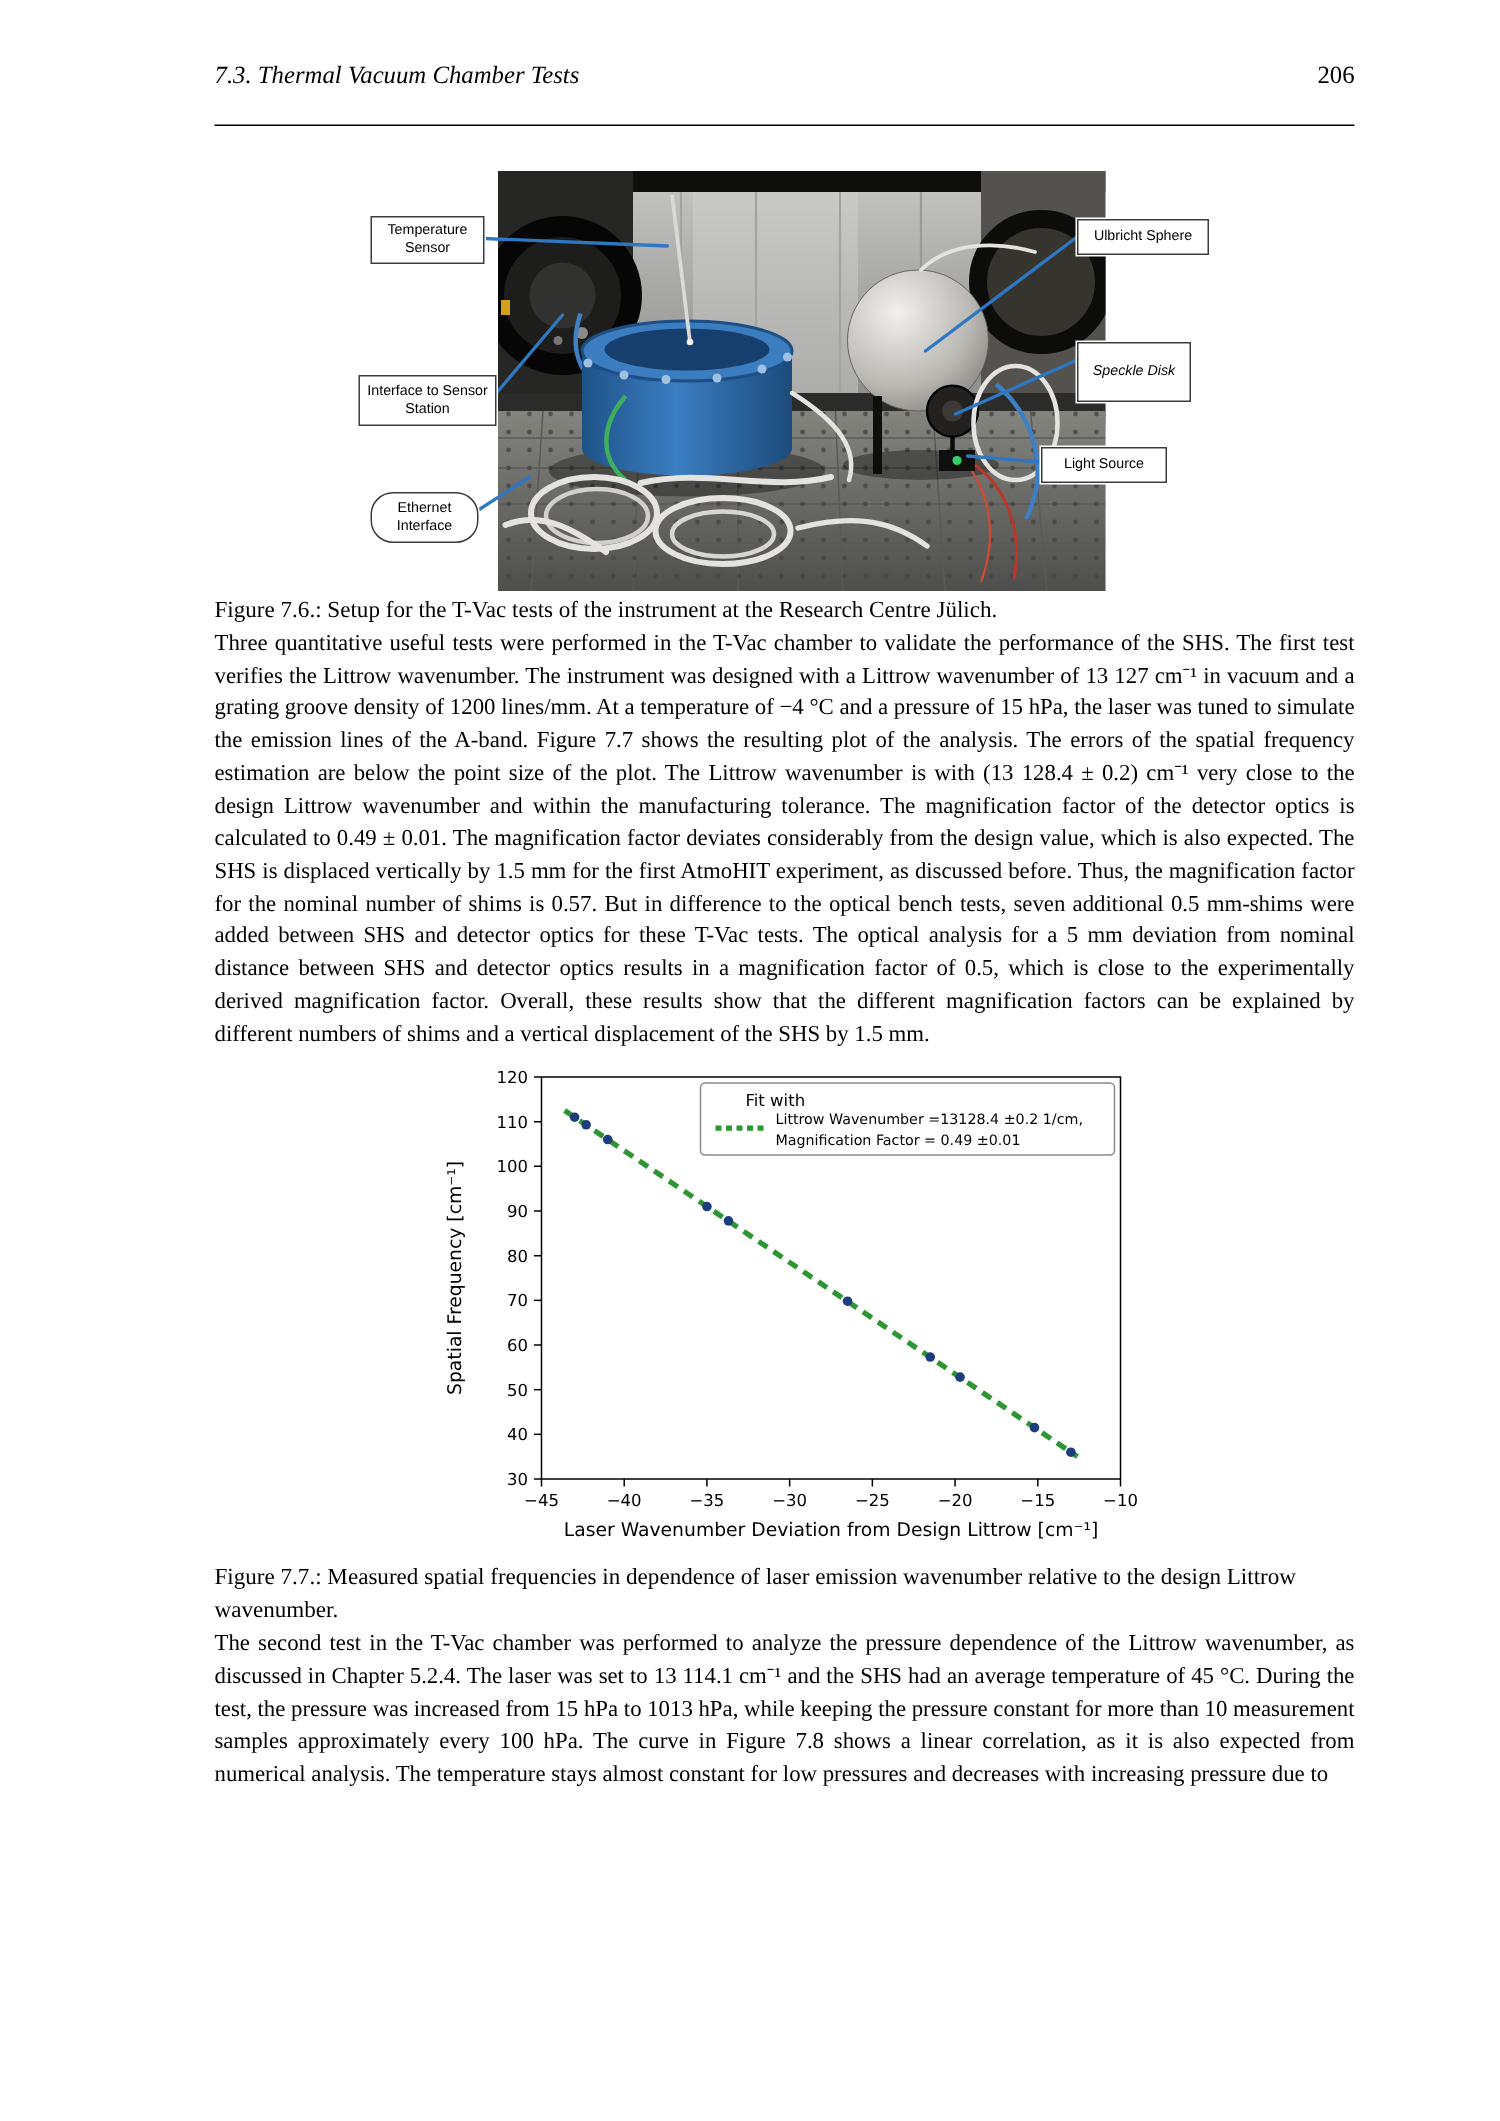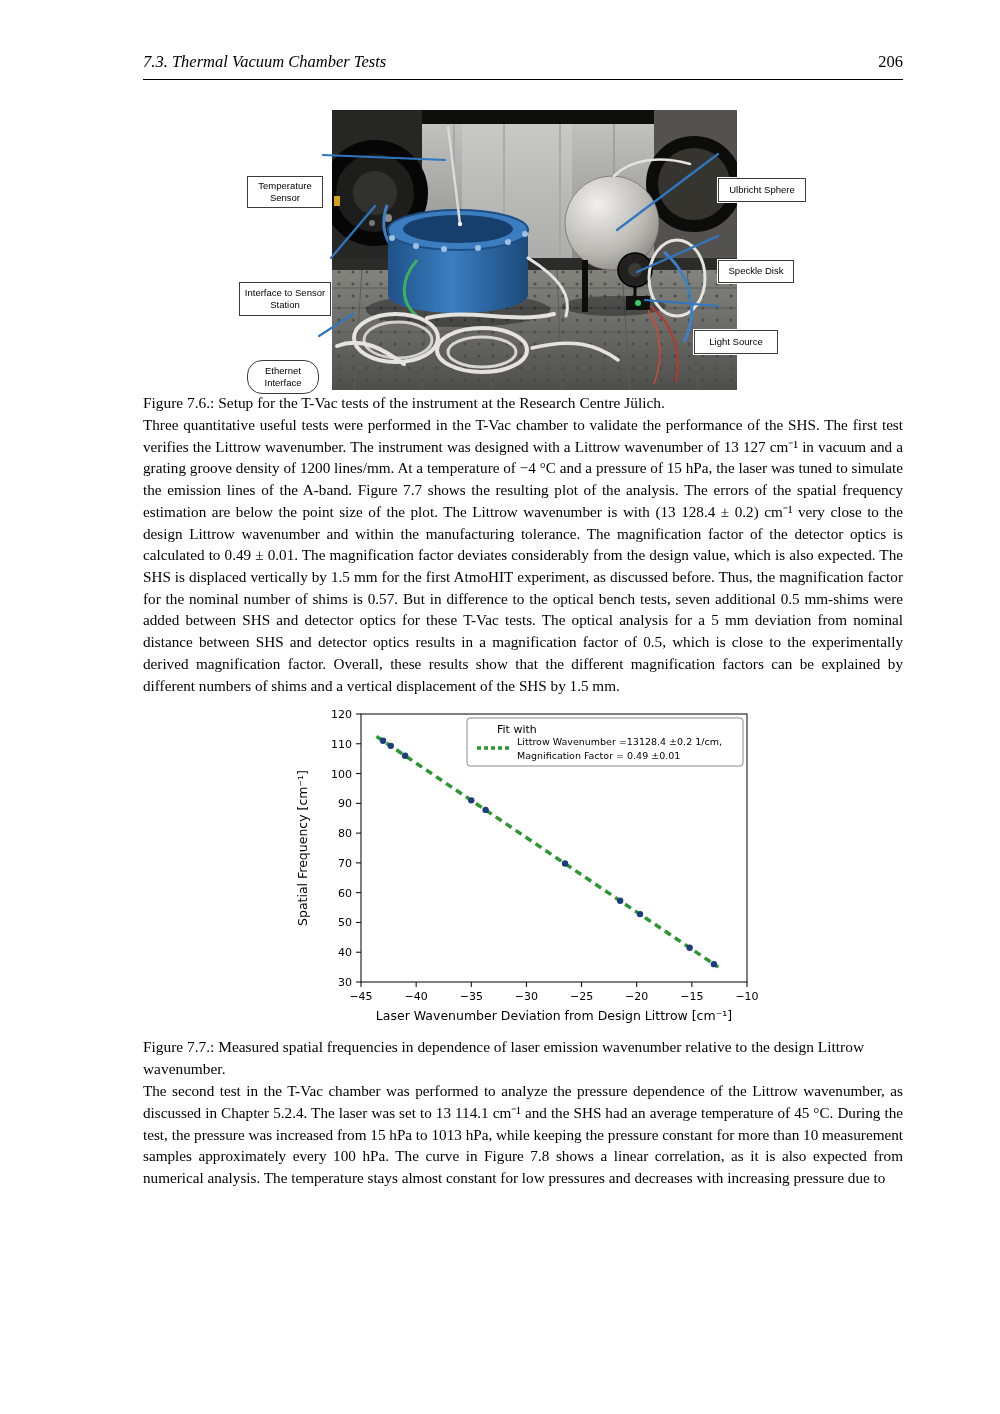--- a/index.html
+++ b/index.html
@@ -1,34 +1,34 @@
 <!DOCTYPE html>
 <html><head>
 <meta charset="utf-8">
 <style>
   html,body{margin:0;padding:0;background:#ffffff;}
   .page{position:relative;width:1000px;height:1414px;background:#fff;color:#000;
         font-family:"Liberation Serif",serif;overflow:hidden;}
   .content{position:absolute;left:143px;top:0;width:760px;}
 
   .header{display:flex;justify-content:space-between;align-items:baseline;
-          border-bottom:1.2px solid #000;padding-bottom:7px;margin-top:52px;font-size:16.5px;}
+          border-bottom:1.2px solid #000;padding-bottom:23px;margin-top:40px;font-size:16.5px;}
   .header .section{font-style:italic;}
 
   .figure76{position:relative;height:282px;margin-top:30px;}
   .photo{position:absolute;left:189px;top:0;width:405px;height:280px;z-index:1;}
   .leaders{position:absolute;left:0;top:0;width:760px;height:282px;z-index:2;pointer-events:none;}
   .callout{position:absolute;z-index:3;background:#fff;border:1px solid #3c3c3c;
            font-family:"Liberation Sans",sans-serif;font-size:9.5px;line-height:1.3;
            text-align:center;display:flex;align-items:center;justify-content:center;
-           padding:3px 4px;box-sizing:border-box;box-shadow:0 0 0 1px #fff;margin-top:36px;}
+           padding:3px 4px;box-sizing:border-box;box-shadow:0 0 0 1px #fff;}
   .co-temp{left:104px;top:30px;width:76px;height:32px;}
   .co-ulbricht{left:575px;top:32px;width:88px;height:24px;}
   .co-ground{left:96px;top:136px;width:92px;height:34px;}
-  .co-speckle{left:575px;top:114px;width:76px;height:23px;}
+  .co-speckle{left:575px;top:114px;width:76px;height:40px;font-style:italic;}
   .co-light{left:551px;top:184px;width:84px;height:24px;}
   .co-ethernet{left:104px;top:214px;width:72px;height:34px;border-radius:15px;}
 
   .caption{font-size:15.4px;line-height:1.42;}
   .para{font-size:15.2px;line-height:1.43;text-align:justify;}
 
   .chartwrap{margin:10px 0 0 148px;width:480px;}
   .chartwrap svg{font-family:"DejaVu Sans","Liberation Sans",sans-serif;}
 </style>
 </head>

